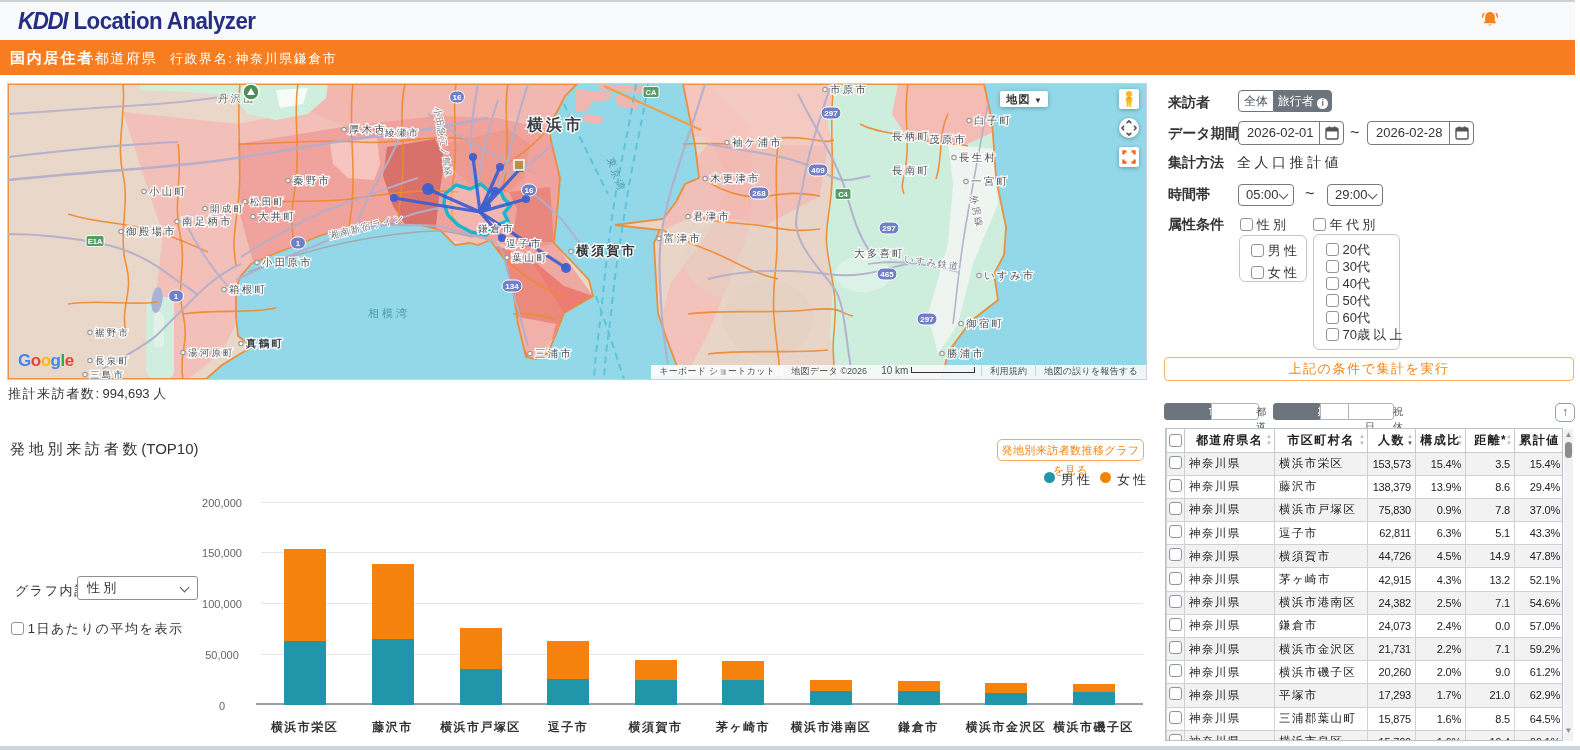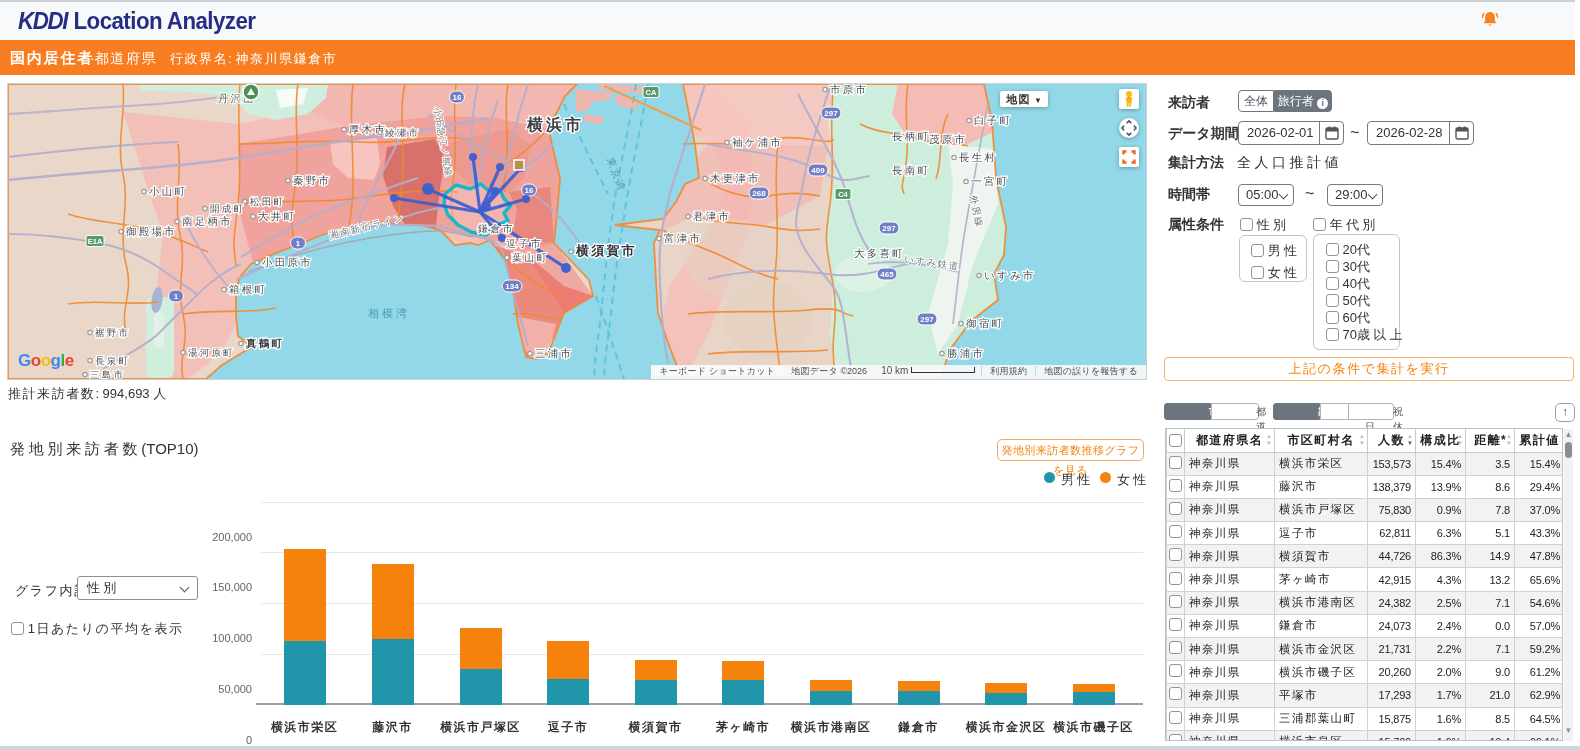--- a/index.html
+++ b/index.html
@@ -21,21 +21,21 @@
 .lgc{width:11px;height:11px;border-radius:50%;top:472px;}
 .lgt{top:471px;font-size:13px;color:#333;}
 #gwlab{left:15px;top:582px;font-size:13px;color:#333;}
 #gwsel{left:77px;top:576px;width:121px;height:24px;border:1px solid #8b9096;border-radius:3px;background:#fff;font-size:13px;color:#333;line-height:22px;padding-left:9px;}
 #gwsel .chev{position:absolute;right:9px;top:7px;width:7px;height:7px;border-right:1.8px solid #555;border-bottom:1.8px solid #555;transform:rotate(45deg);}
 #avgrow{left:11px;top:620px;font-size:13px;color:#333;}
 .cb{display:inline-block;width:13px;height:13px;border:1px solid #909498;border-radius:3px;background:#fff;vertical-align:-2px;}
 
 .grid{left:261px;width:882px;height:1px;background:#e4e7ea;}
 #xaxis{left:256px;top:703px;width:887px;height:2px;background:#9aa0a6;}
-.ylab{width:60px;text-align:right;font-size:11px;color:#61656b;margin-top:34px;}
+.ylab{width:60px;text-align:center;font-size:11px;color:#61656b;}
 .bar{width:42px;}
 .xlab{width:110px;text-align:center;font-size:12px;font-weight:bold;color:#333;top:719px;}
 
 .plab{font-size:14px;font-weight:bold;color:#333;}
 .pval{font-size:14px;color:#333;}
 #seg1{left:1238px;top:90px;width:36px;height:22px;background:#fff;border:1px solid #6c757d;border-radius:4px 0 0 4px;color:#495057;font-size:12px;text-align:center;line-height:20px;}
 #seg2{left:1274px;top:90px;width:58px;height:22px;background:#6c757d;border:1px solid #6c757d;border-radius:0 4px 4px 0;color:#fff;font-size:12px;text-align:center;line-height:20px;}
 .dinp{top:121px;height:24px;border:1px solid #757a80;border-radius:4px;background:#fff;font-size:13px;color:#333;line-height:22px;}
 .dinp .cal{position:absolute;right:0;top:0;width:24px;height:22px;border-left:1px solid #757a80;}
 .tsel{top:184px;width:56px;height:22px;border:1px solid #757a80;border-radius:4px;background:#fff;font-size:13px;color:#333;line-height:20px;padding-left:7px;}
@@ -497,32 +497,32 @@
           <td class="num">62,811</td>
           <td class="num">6.3%</td>
           <td class="num">5.1</td>
           <td class="num">43.3%</td>
         </tr>
 <tr class="g">
           <td style="text-align:center;padding:0"><span class="cb" style="vertical-align:1px"></span></td>
           <td><span class="jp2">神奈川県</span></td>
           <td><span class="jp2">横須賀市</span></td>
           <td class="num">44,726</td>
-          <td class="num">86.3%</td>
+          <td class="num">4.5%</td>
           <td class="num">14.9</td>
           <td class="num">47.8%</td>
         </tr>
 <tr>
           <td style="text-align:center;padding:0"><span class="cb" style="vertical-align:1px"></span></td>
           <td><span class="jp2">神奈川県</span></td>
           <td><span class="jp2">茅ヶ崎市</span></td>
           <td class="num">42,915</td>
           <td class="num">4.3%</td>
           <td class="num">13.2</td>
-          <td class="num">65.6%</td>
+          <td class="num">52.1%</td>
         </tr>
 <tr class="g">
           <td style="text-align:center;padding:0"><span class="cb" style="vertical-align:1px"></span></td>
           <td><span class="jp2">神奈川県</span></td>
           <td><span class="jp2">横浜市港南区</span></td>
           <td class="num">24,382</td>
           <td class="num">2.5%</td>
           <td class="num">7.1</td>
           <td class="num">54.6%</td>
         </tr>

